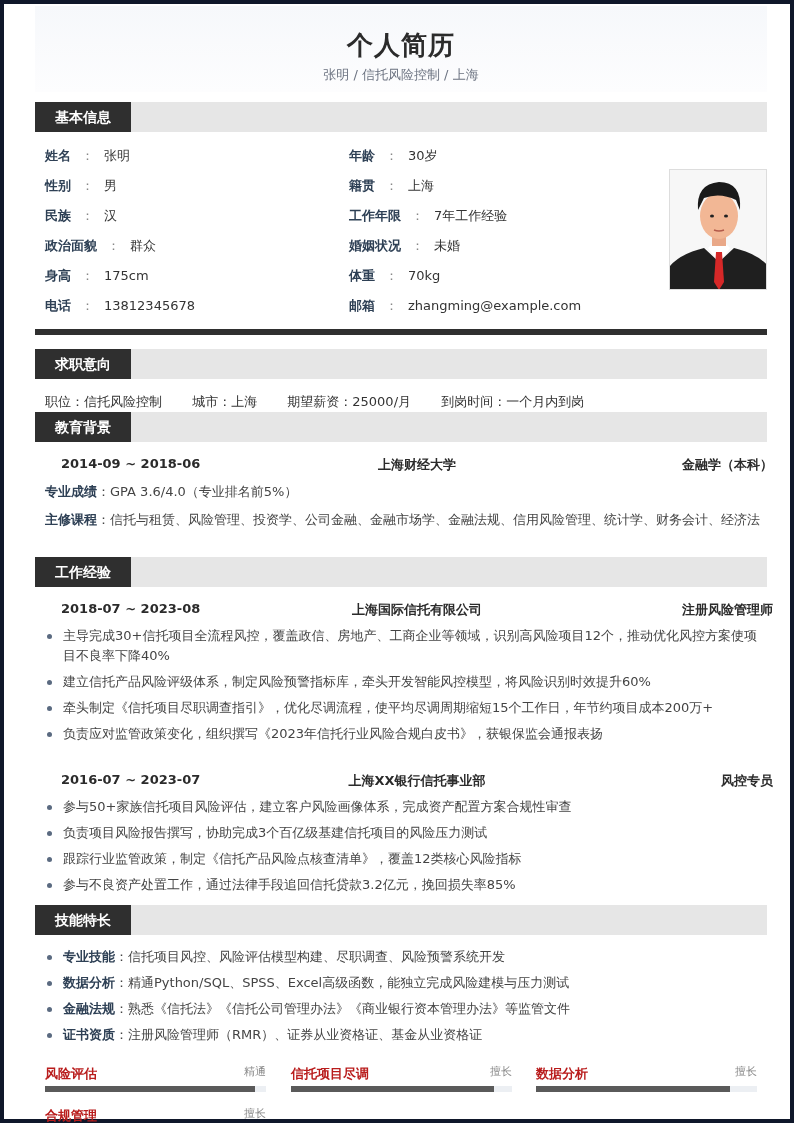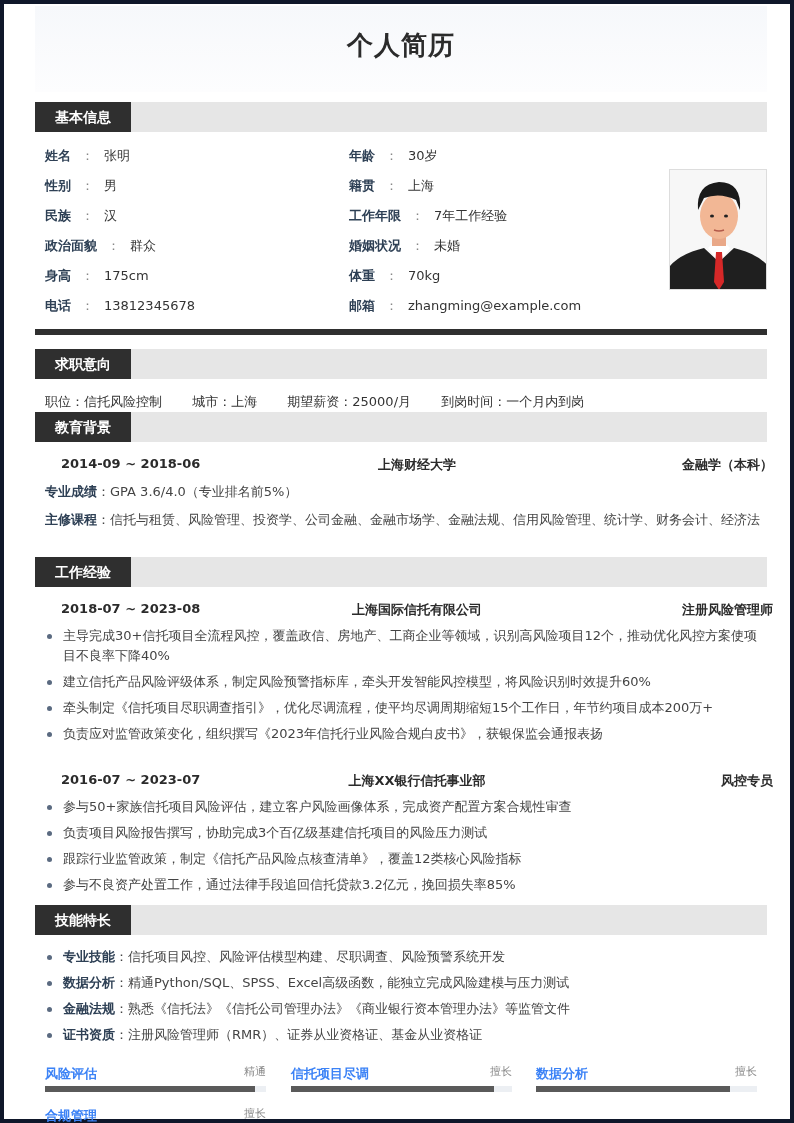--- a/index.html
+++ b/index.html
@@ -22,32 +22,33 @@
   .row3 .l { position: absolute; left: 0; }
   .row3 .c { position: absolute; left: 0; width: 712px; text-align: center; }
   .row3 .r { position: absolute; right: 0; }
   .line { position: absolute; left: 41px; font-size: 13px; color: #444; white-space: nowrap; }
   .line b { color: #2e4055; }
   .bullets { position: absolute; left: 41px; width: 716px; list-style: none; font-size: 13px; color: #444; }
   .bullets li { position: relative; padding-left: 18px; line-height: 20px; margin-bottom: 6px; }
   .bullets li::before { content: ""; position: absolute; left: 2px; top: 8px; width: 5px; height: 5px; border-radius: 50%; background: #5a6a80; }
   .bullets li b { color: #2e4055; }
   .skill { position: absolute; width: 221px; }
-  .skill .nm { font-size: 13px; font-weight: bold; color: #3b82f6; }
+  .skill .nm { font-size: 13px; font-weight: bold; color: #b91c1c; }
   .skill .lv { position: absolute; right: 0; top: 1px; font-size: 11px; color: #888; }
   .skill .track { position: absolute; left: 0; top: 23px; width: 221px; height: 6px; background: #eceff3; }
   .skill .fill { height: 6px; background: #5a5a5a; }
 </style>
 </head>
 <body>
 
 <div class="page">
 
   <div class="header">
     <h1>个人简历</h1>
+    <div class="sub">张明 / 信托风险控制 / 上海</div>
   </div>
 
   <div class="sec-bar" style="top:98px">
     <div class="tab">基本信息</div>
   </div>
 
   <div class="info" style="left:41px;top:144px"><span class="lbl">姓名</span><span class="colon">：</span><span class="val">张明</span></div>
   <div class="info" style="left:41px;top:174px"><span class="lbl">性别</span><span class="colon">：</span><span class="val">男</span></div>
   <div class="info" style="left:41px;top:204px"><span class="lbl">民族</span><span class="colon">：</span><span class="val">汉</span></div>
   <div class="info" style="left:41px;top:234px"><span class="lbl">政治面貌</span><span class="colon">：</span><span class="val">群众</span></div>

